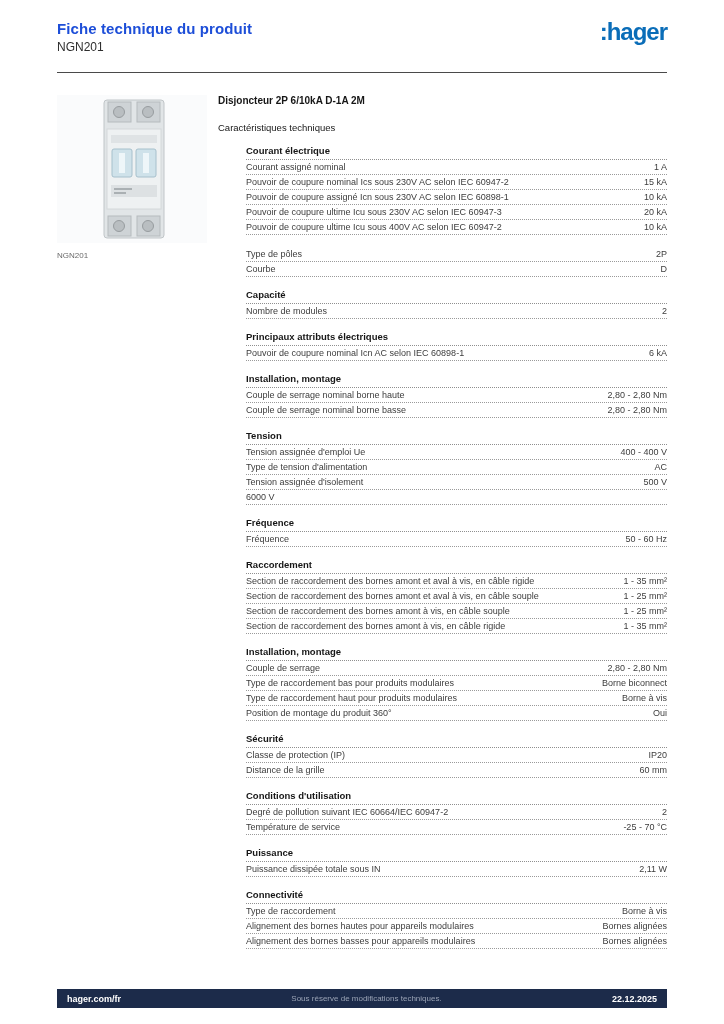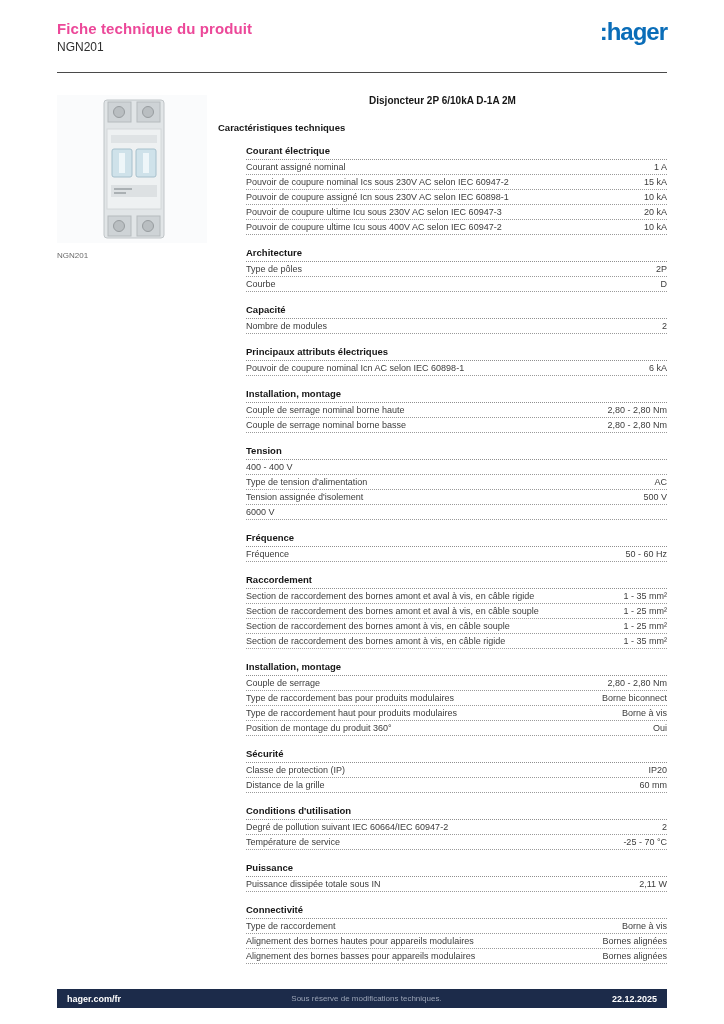--- a/index.html
+++ b/index.html
@@ -8,34 +8,34 @@
     background:#ffffff;
     font-family:"Liberation Sans", sans-serif;
     position:relative;
     overflow:hidden;
     color:#1a1a1a;
   }
   .page { position:absolute; inset:0; }
 
   
   .header { position:absolute; left:57px; right:57px; top:20px; height:50px; }
-  .header-title { font-size:15px; font-weight:bold; color:#ec4899; letter-spacing:0.1px; }
+  .header-title { font-size:15px; font-weight:bold; color:#1d4ed8; letter-spacing:0.1px; }
   .header-sub { font-size:12px; color:#2e2e2e; margin-top:3px; }
   .logo { position:absolute; right:0; top:0; font-size:24px; font-weight:bold; color:#0a6db8; letter-spacing:-1px; line-height:1; }
   .header-rule { position:absolute; left:57px; right:57px; top:72px; border-top:1px solid #4a4a4a; height:0; }
 
   
   .left-col { position:absolute; left:57px; top:95px; width:150px; }
   .product-image { width:150px; height:148px; background:#fafbfc; }
   .image-caption { font-size:8px; color:#6a6a6a; margin-top:8px; }
 
   
   .right-col { position:absolute; left:218px; right:57px; top:95px; }
-  .product-name { font-size:10px; font-weight:bold; margin:0 0 16px 0; color:#161616;text-align:center; }
-  .tech-heading { font-size:9.5px; font-weight:bold; margin:0 0 4px 0; color:#161616; }
+  .product-name { font-size:10px; font-weight:bold; margin:0 0 16px 0; color:#161616; }
+  .tech-heading { font-size:9.5px; font-weight:normal; margin:0 0 4px 0; color:#161616; }
 
   .section { margin-top:12px;margin-left:28px; }
   .section-title {
     font-size:9.5px; font-weight:bold; color:#161616;
     margin:0; padding:0 0 3px 0; line-height:11px;
     border-bottom:1px dotted #8f8f8f;
   }
   .spec-row {
     display:flex; justify-content:space-between; align-items:baseline; gap:12px;
     font-size:9px; line-height:10px; color:#3c3c3c;
@@ -122,21 +122,20 @@
   </div>
 
   <div class="spec-row">
     <span class="spec-label">Pouvoir de coupure ultime Icu sous 400V AC selon IEC 60947-2</span>
     <span class="spec-value">10 kA</span>
   </div>
 </div>
   </section>
 
   <section class="section">
-    <h3 class="section-title">Architecture</h3>
     <div class="section-rows">
   <div class="spec-row">
     <span class="spec-label">Type de pôles</span>
     <span class="spec-value">2P</span>
   </div>
 
   <div class="spec-row">
     <span class="spec-label">Courbe</span>
     <span class="spec-value">D</span>
   </div>
@@ -175,20 +174,21 @@
     <span class="spec-label">Couple de serrage nominal borne basse</span>
     <span class="spec-value">2,80 - 2,80 Nm</span>
   </div>
 </div>
   </section>
 
   <section class="section">
     <h3 class="section-title">Tension</h3>
     <div class="section-rows">
   <div class="spec-row">
+    <span class="spec-label">Tension assignée d'emploi Ue</span>
     <span class="spec-value">400 - 400 V</span>
   </div>
 
   <div class="spec-row">
     <span class="spec-label">Type de tension d'alimentation</span>
     <span class="spec-value">AC</span>
   </div>
 
   <div class="spec-row">
     <span class="spec-label">Tension assignée d'isolement</span>

